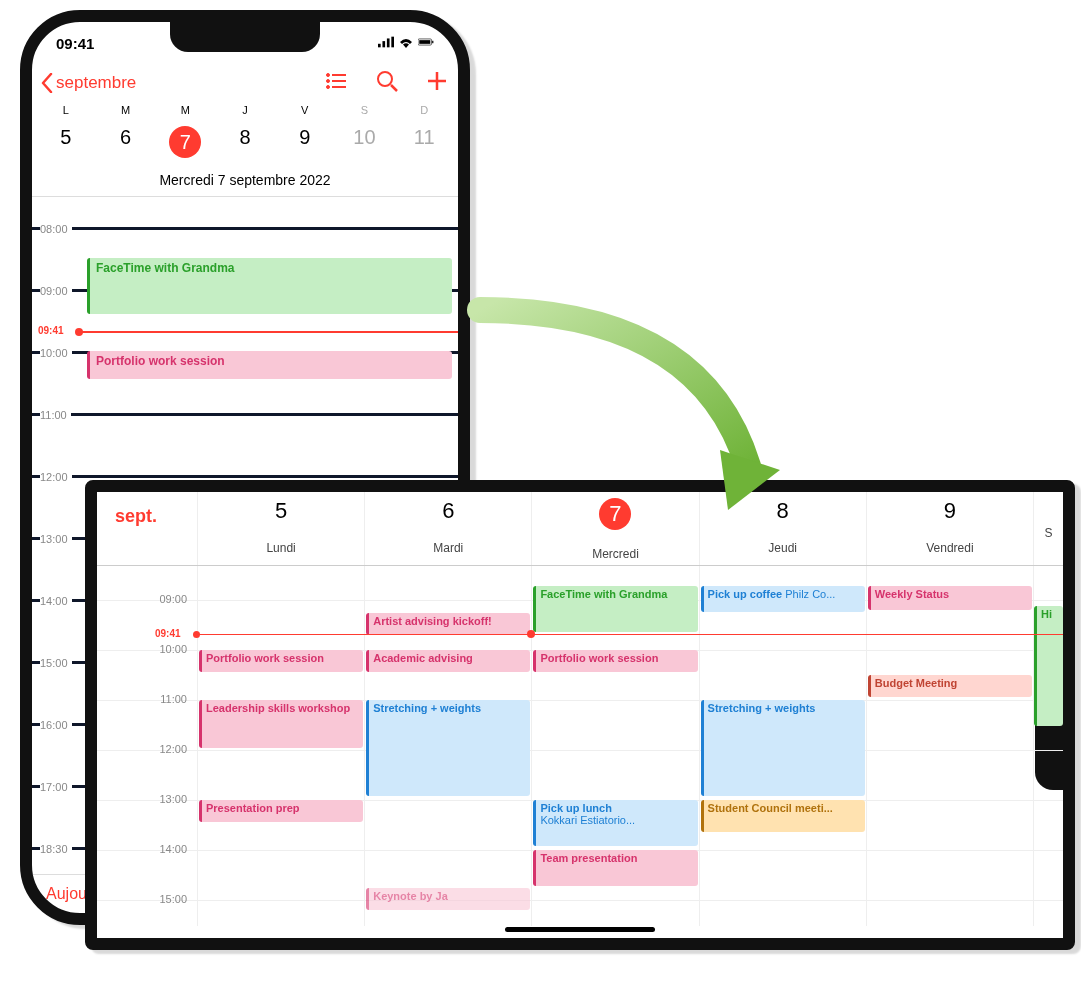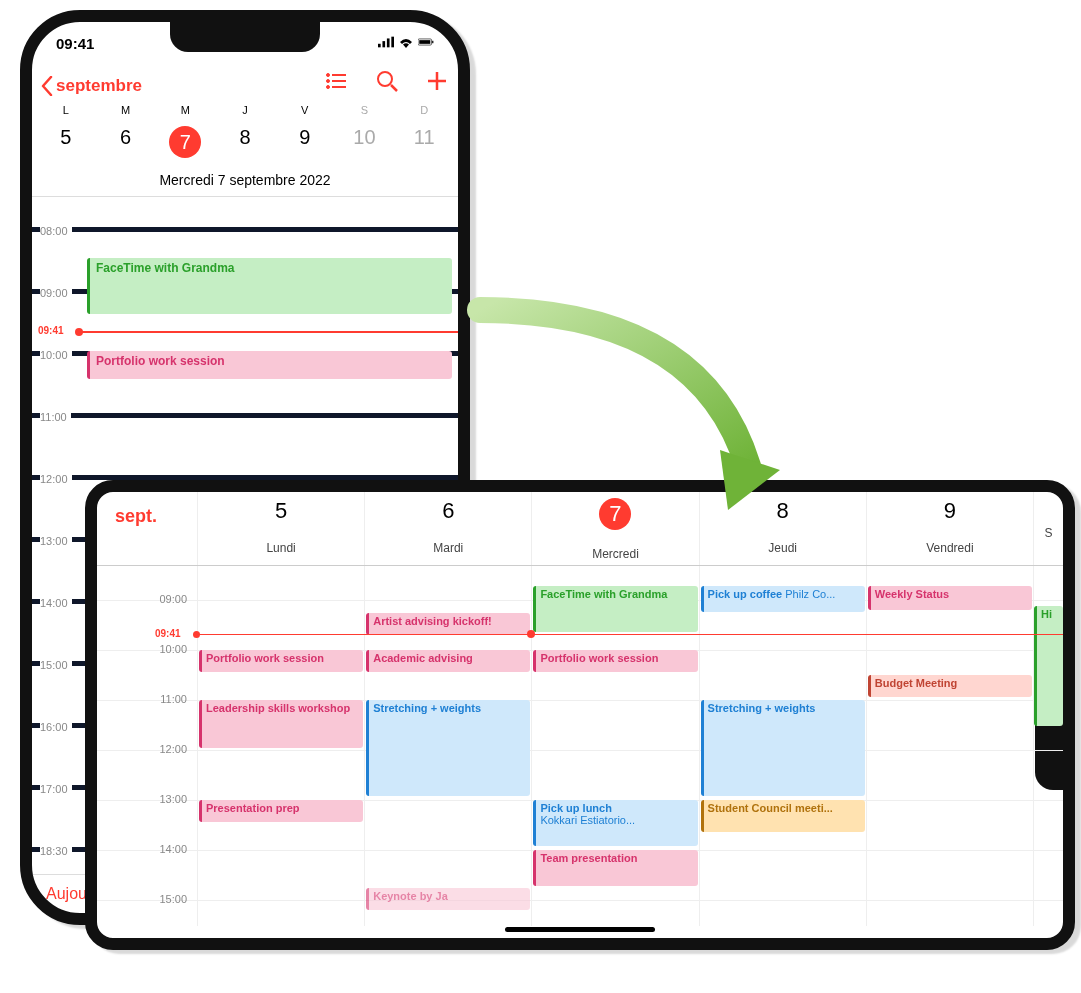--- a/index.html
+++ b/index.html
@@ -44,24 +44,23 @@
     padding: 0 24px;
     font-size: 15px;
     font-weight: 600;
     color: #000;
   }
   .sb-icons { display: flex; gap: 4px; align-items: center; font-size: 14px; letter-spacing: -1px; }
   .sb-icons svg { width: 16px; height: 12px; fill: #000; }
 
   .p-toolbar {
     display: flex;
-    align-items: flex-end;
+    align-items: center;
     justify-content: space-between;
     padding: 6px 10px 8px 8px;
-    font-weight: bold;
   }
   .back-btn { display: flex; align-items: center; color: #ff3b30; font-size: 17px; }
   .back-btn svg { width: 14px; height: 20px; fill: #ff3b30; margin-right: 2px;}
   .p-actions { display: flex; gap: 28px; }
   .p-actions svg { width: 22px; height: 22px; stroke: #ff3b30; fill: none; }
 
   .week-row {
     display: grid;
     grid-template-columns: repeat(7, 1fr);
     text-align: center;
@@ -87,21 +86,21 @@
     text-align: center; font-size: 14px; color: #000;
     padding-bottom: 8px; border-bottom: 1px solid #ddd;
   }
 
   .p-timeline {
     flex: 1; position: relative; overflow: hidden;
     font-size: 11px; color: #888;
   }
   .p-hour {
     position: absolute; left: 0; right: 0;
-    border-top: 5px solid #0f172a;
+    border-top: 3px solid #0f172a;
     padding-left: 8px;
   }
   .p-hour span { position: relative; top: -7px; background:#fff; padding-right:4px; }
   .p-nowline {
     position: absolute; left: 48px; right: 0; height: 2px; background: #ff3b30;
   }
   .p-nowline::before {
     content:""; position:absolute; left:-5px; top:-3px;
     width:8px; height:8px; background:#ff3b30; border-radius:50%;
   }
@@ -129,21 +128,21 @@
 
   
   .phone-landscape {
     position: absolute;
     left: 85px;
     top: 480px;
     width: 990px;
     height: 470px;
     background: #fff;
     border: 12px solid #111;
-    border-radius: 28px;
+    border-radius: 8px;
     box-shadow: 6px 4px 2px rgba(0,0,0,0.15);
     overflow: hidden;
     z-index: 20;
   }
   .notch-l {
     position: absolute;
     right: 0; top: 50%; transform: translateY(-50%);
     width: 28px; height: 150px;
     background: #111;
     border-top-left-radius: 18px;

